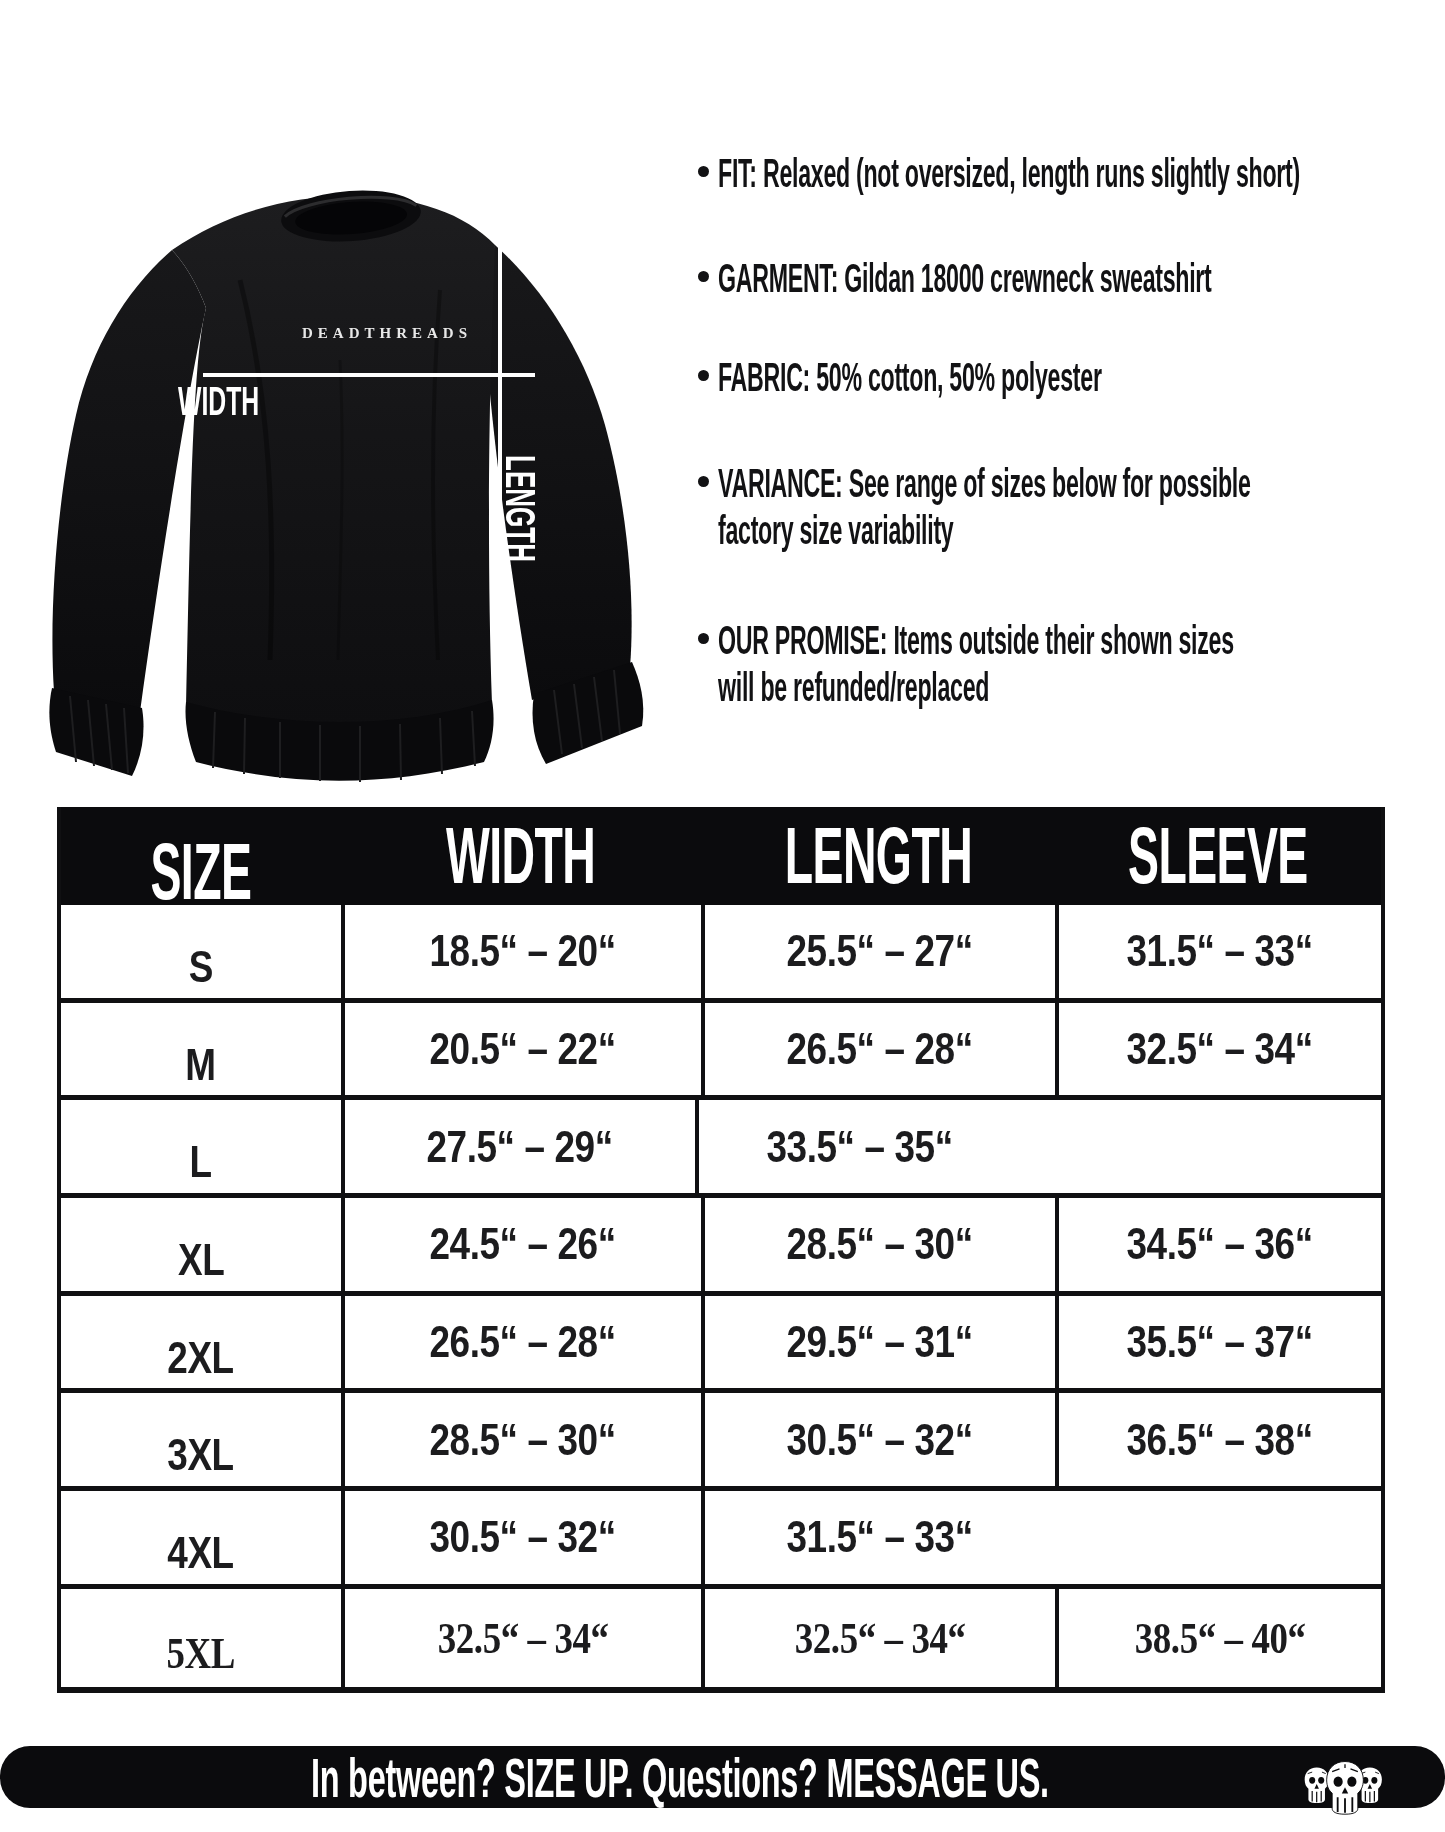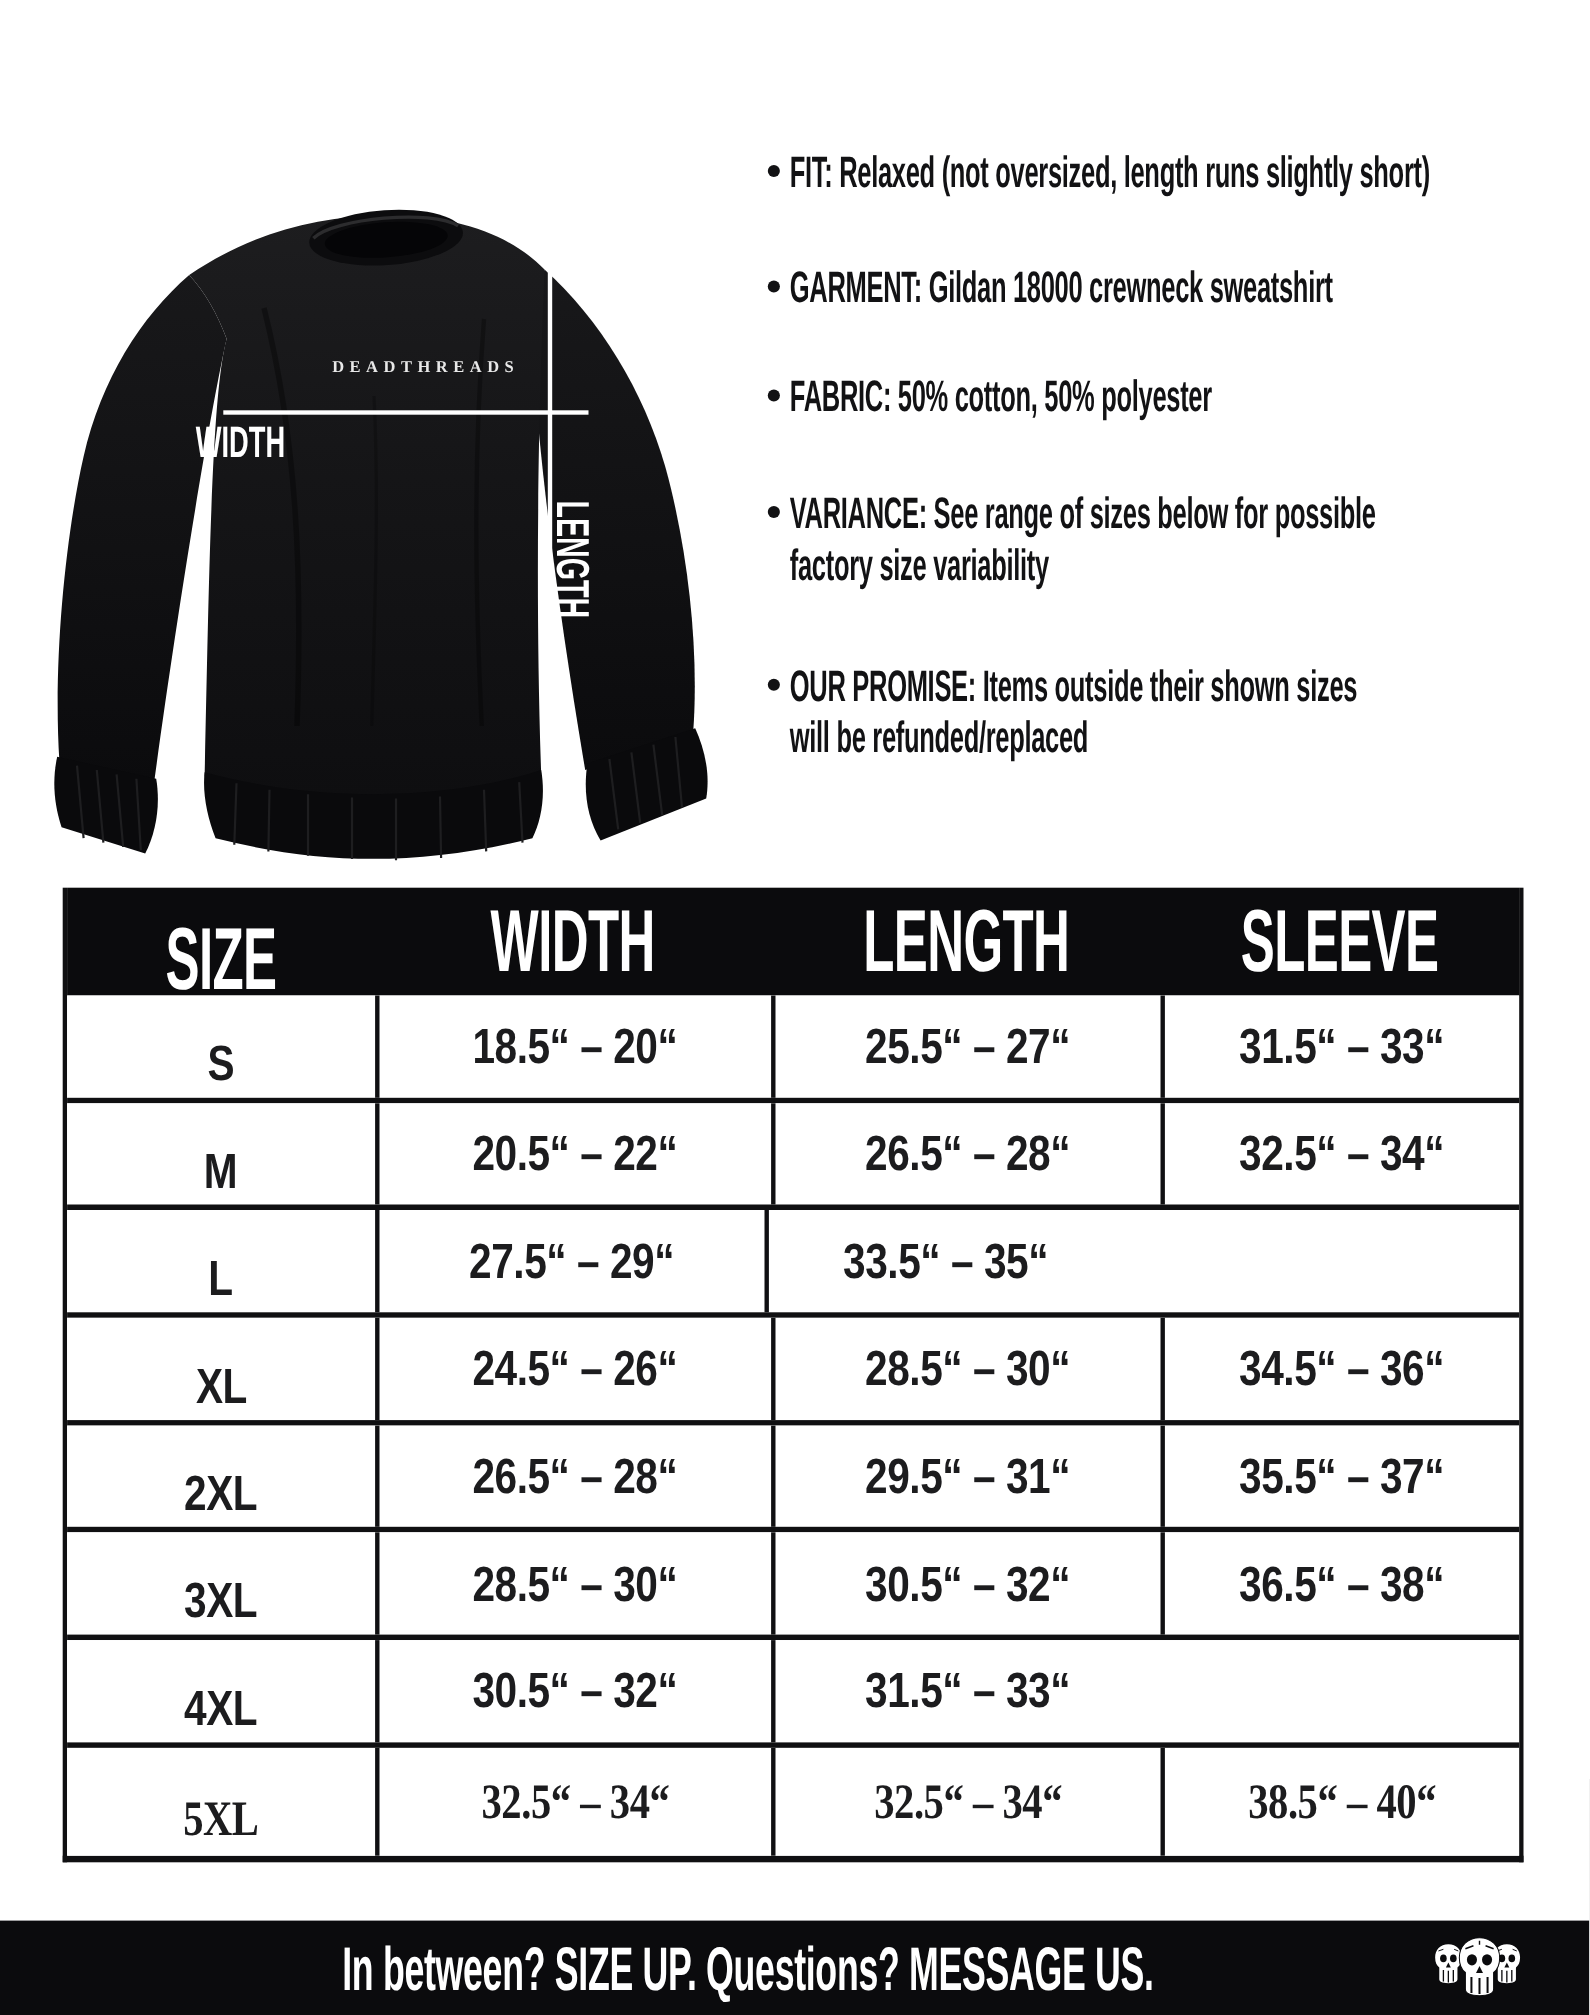--- a/index.html
+++ b/index.html
@@ -6,21 +6,21 @@
   .page {
     position:relative; width:1445px; height:1832px; margin:0 auto;
     background:#ffffff; overflow:hidden;
     font-family:"Liberation Sans", sans-serif; font-weight:700; color:#161618;
   }
 
   
   .garment-wrap { position:absolute; left:40px; top:100px; width:650px; height:700px; }
 
   
-  .bullets { position:absolute; left:698px; top:0; width:720px; height:720px; }
+  .bullets { position:absolute; left:698px; top:16px; width:720px; height:720px; }
   .b-item { position:absolute; left:0; }
   .b-dot { position:absolute; left:0; width:11px; height:11px; border-radius:50%; background:#121214; }
   .b-lines { position:absolute; left:20px; top:0; }
   .b-line { display:block; font-size:40px; line-height:47px; letter-spacing:-0.5px;
             color:#121214; transform:scaleX(0.58); transform-origin:0 50%; white-space:nowrap; }
   .bi0 { top:134px; } .bi1 { top:239px; } .bi2 { top:338px; } .bi3 { top:444px; } .bi4 { top:601px; }
   .b-item .b-dot { top:16px; }
 
   
   .size-table { position:absolute; left:57px; top:807px; width:1328px; box-sizing:border-box;
@@ -29,21 +29,21 @@
   .hcell { display:flex; align-items:center; justify-content:center; }
   .head-txt { font-size:80px; color:#ffffff; transform:scaleX(0.58); letter-spacing:-1px; white-space:nowrap; }
   .trow { height:97.7px; display:flex; border-bottom:5px solid #101012; box-sizing:border-box; background:#fff; }
   .trow:last-child { border-bottom:none;font-family:Liberation Serif, serif; }
   .tcell { display:flex; align-items:center; justify-content:center; box-sizing:border-box; }
   .tcell + .tcell { border-left:4px solid #101012; }
   .cell-txt { font-size:45px; color:#1c1c1e; transform:scaleX(0.82); letter-spacing:-0.5px; white-space:nowrap; }
   .c0 { width:21.2%;margin-top:31px; } .c1 { width:27.3%; } .c2 { width:26.8%; } .c3 { width:24.7%; }
 
   
-  .footer { position:absolute; left:0; top:1746px; width:1445px; height:86px; background:#0b0b0d; }
+  .footer { position:absolute; left:0; top:1746px; width:1445px; height:62px; background:#0b0b0d;border-radius:30px; }
   .footer-inner { position:absolute; left:0; top:0; width:1360px; height:100%;
                   display:flex; align-items:center; justify-content:center; }
   .footer-txt { font-size:56px; color:#ffffff; transform:scaleX(0.58); letter-spacing:-0.5px; white-space:nowrap; }
   .skulls { position:absolute; right:56px; top:11px; width:88px; height:64px; }
 </style>
 </head>
 <body>
 
 <div class="page">
 

